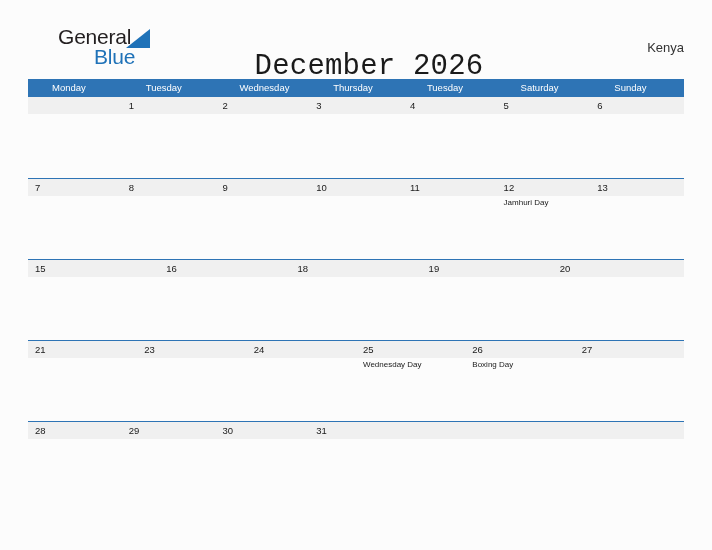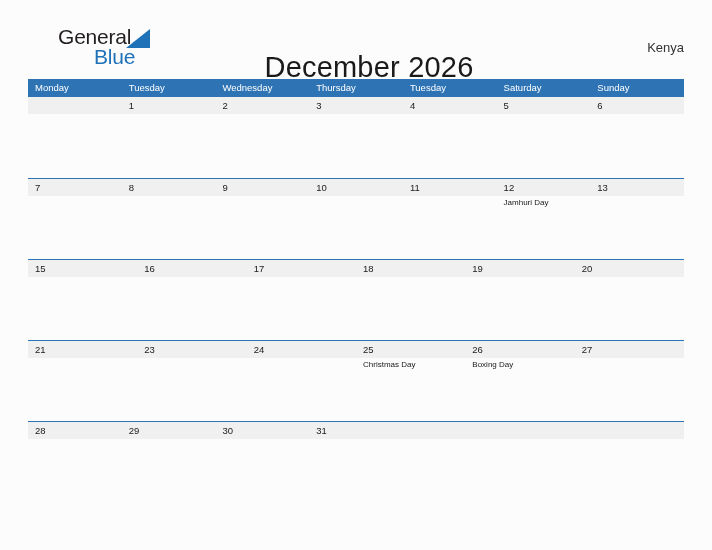--- a/index.html
+++ b/index.html
@@ -65,20 +65,21 @@
     position: absolute;
     left: 0;
     right: 0;
     top: 31px;
     text-align: center;
     font-size: 29px;
     line-height: 34px;
     font-weight: normal;
     color: #1a1a1a;
     letter-spacing: 0.2px;
+    font-family: Liberation Mono, monospace;
   }
 
   .region-label {
     position: absolute;
     right: 28px;
     top: 40px;
     font-size: 13px;
     line-height: 16px;
     color: #333;
   }
@@ -94,21 +95,21 @@
   .weekday-row {
     display: flex;
     background: #2e74b5;
     height: 18px;
   }
   .weekday-cell {
     flex: 1 1 0;
     color: #ffffff;
     font-size: 9.5px;
     line-height: 18px;
-    padding-left: 7px;
+    padding-left: 24px;
     box-sizing: border-box;
     white-space: nowrap;
     overflow: hidden;
   }
 
   .week-row {
     position: relative;
     height: 81px;
     border-top: 1px solid #2e74b5;
     box-sizing: border-box;
@@ -261,24 +262,20 @@
           <div class="day-cell">
             <div class="day-band"></div>
             <span class="day-number">15</span>
           </div>
           <div class="day-cell">
             <div class="day-band"></div>
             <span class="day-number">16</span>
           </div>
           <div class="day-cell">
             <div class="day-band"></div>
-            <span class="day-number">17</span>
-          </div>
-          <div class="day-cell">
-            <div class="day-band"></div>
             <span class="day-number">18</span>
           </div>
           <div class="day-cell">
             <div class="day-band"></div>
             <span class="day-number">19</span>
           </div>
           <div class="day-cell">
             <div class="day-band"></div>
             <span class="day-number">20</span>
           </div>
@@ -295,21 +292,21 @@
             <span class="day-number">23</span>
           </div>
           <div class="day-cell">
             <div class="day-band"></div>
             <span class="day-number">24</span>
           </div>
           <div class="day-cell">
             <div class="day-band"></div>
             <span class="day-number">25</span>
             <div class="day-events">
-              <div class="day-event">Christmas Day</div>
+              <div class="day-event">Wednesday Day</div>
             </div>
           </div>
           <div class="day-cell">
             <div class="day-band"></div>
             <span class="day-number">26</span>
             <div class="day-events">
               <div class="day-event">Boxing Day</div>
             </div>
           </div>
           <div class="day-cell">

